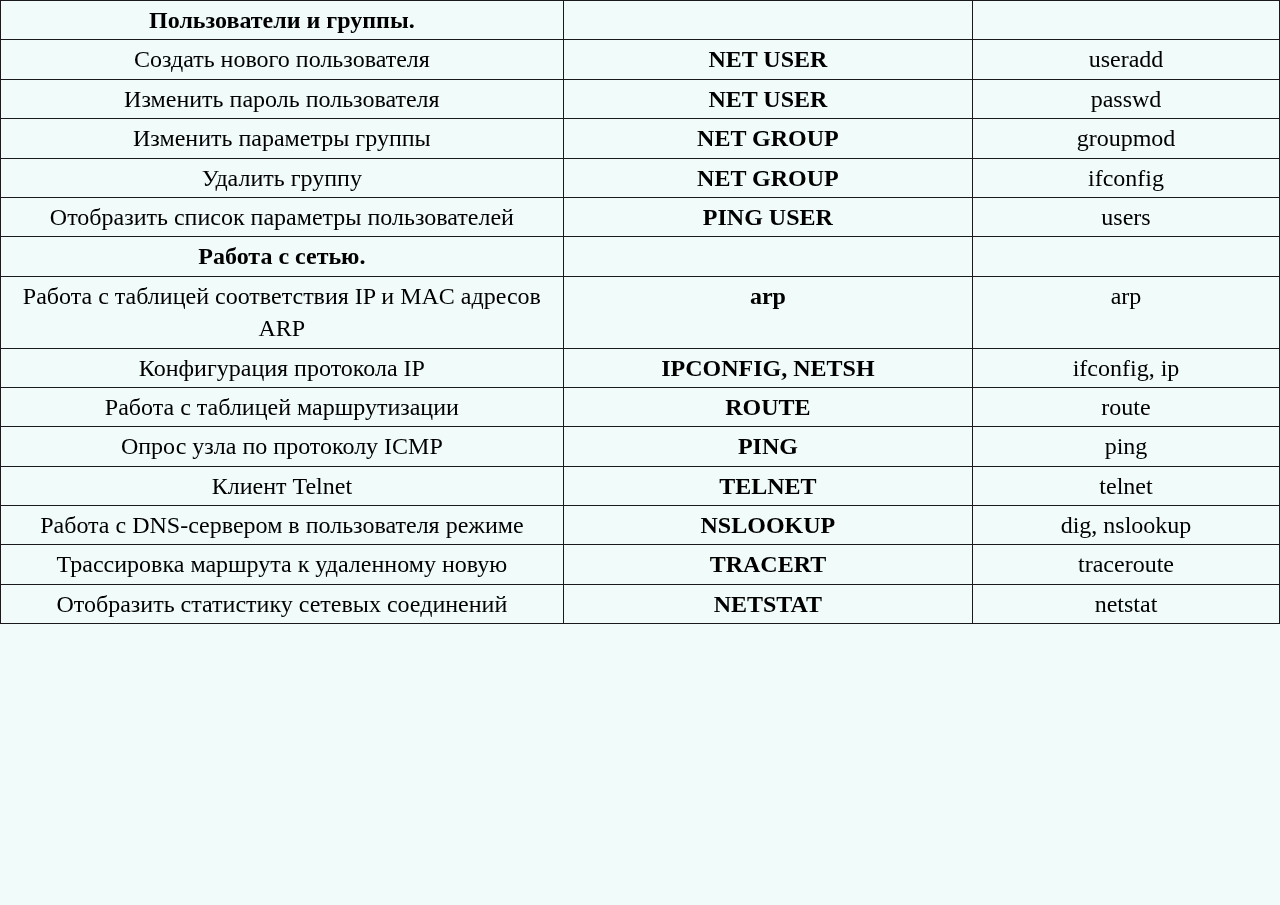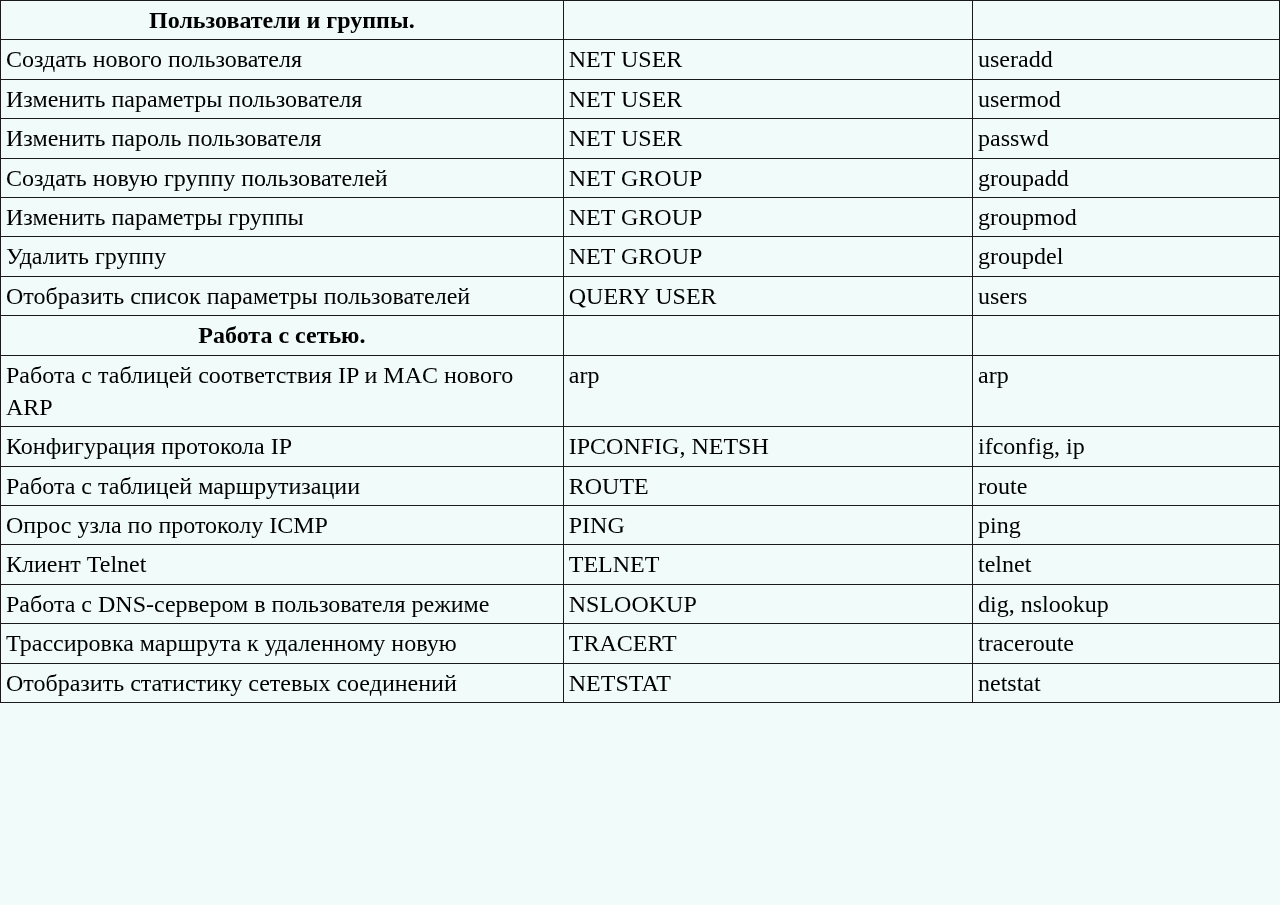--- a/index.html
+++ b/index.html
@@ -18,26 +18,28 @@
       width: 100%;
       border-collapse: collapse;
       table-layout: fixed;
     }
     td {
       border: 1px solid #1a1a1a;
       padding: 3px 5px;
       vertical-align: top;
       line-height: 1.35;
       background: #f0fbfa;
+      text-align: center;
     }
     td.col-desc {
       width: 44%;
     }
     td.col-win {
       width: 32%;
+      font-weight: bold;
     }
     td.col-linux {
       width: 24%;
     }
     .section-header {
       font-weight: bold;
       text-align: center;
     }
   </style>
 </head>
@@ -49,56 +51,46 @@
         <td class="col-desc section-header">Пользователи и группы.</td>
         <td class="col-win"></td>
         <td class="col-linux"></td>
       </tr>
       <tr>
         <td class="col-desc">Создать нового пользователя</td>
         <td class="col-win">NET USER</td>
         <td class="col-linux">useradd</td>
       </tr>
       <tr>
-        <td class="col-desc">Изменить параметры пользователя</td>
-        <td class="col-win">NET USER</td>
-        <td class="col-linux">usermod</td>
-      </tr>
-      <tr>
         <td class="col-desc">Изменить пароль пользователя</td>
         <td class="col-win">NET USER</td>
         <td class="col-linux">passwd</td>
-      </tr>
-      <tr>
-        <td class="col-desc">Создать новую группу пользователей</td>
-        <td class="col-win">NET GROUP</td>
-        <td class="col-linux">groupadd</td>
       </tr>
       <tr>
         <td class="col-desc">Изменить параметры группы</td>
         <td class="col-win">NET GROUP</td>
         <td class="col-linux">groupmod</td>
       </tr>
       <tr>
         <td class="col-desc">Удалить группу</td>
         <td class="col-win">NET GROUP</td>
-        <td class="col-linux">groupdel</td>
+        <td class="col-linux">ifconfig</td>
       </tr>
       <tr>
         <td class="col-desc">Отобразить список параметры пользователей</td>
-        <td class="col-win">QUERY USER</td>
+        <td class="col-win">PING USER</td>
         <td class="col-linux">users</td>
       </tr>
       <tr>
         <td class="col-desc section-header">Работа с сетью.</td>
         <td class="col-win"></td>
         <td class="col-linux"></td>
       </tr>
       <tr>
-        <td class="col-desc">Работа с таблицей соответствия IP и MAC нового ARP</td>
+        <td class="col-desc">Работа с таблицей соответствия IP и MAC адресов ARP</td>
         <td class="col-win">arp</td>
         <td class="col-linux">arp</td>
       </tr>
       <tr>
         <td class="col-desc">Конфигурация протокола IP</td>
         <td class="col-win">IPCONFIG, NETSH</td>
         <td class="col-linux">ifconfig, ip</td>
       </tr>
       <tr>
         <td class="col-desc">Работа с таблицей маршрутизации</td>

